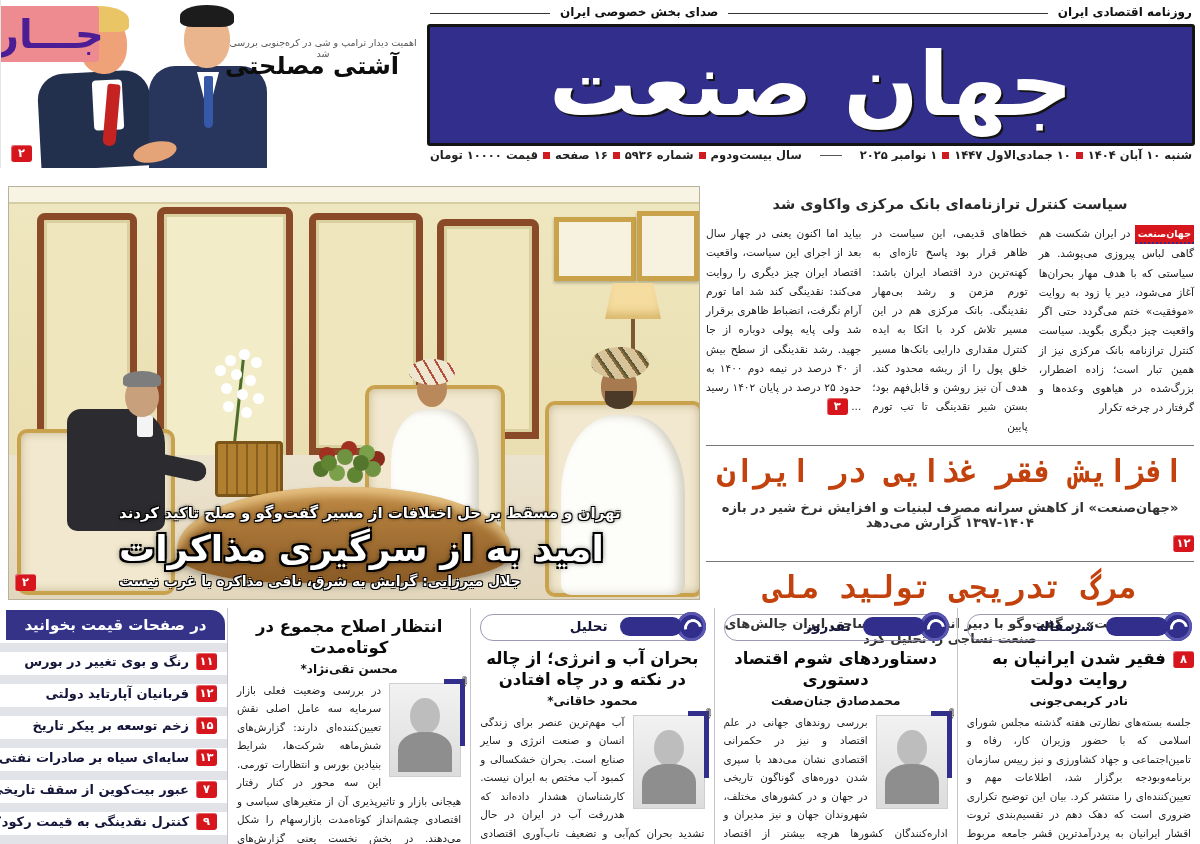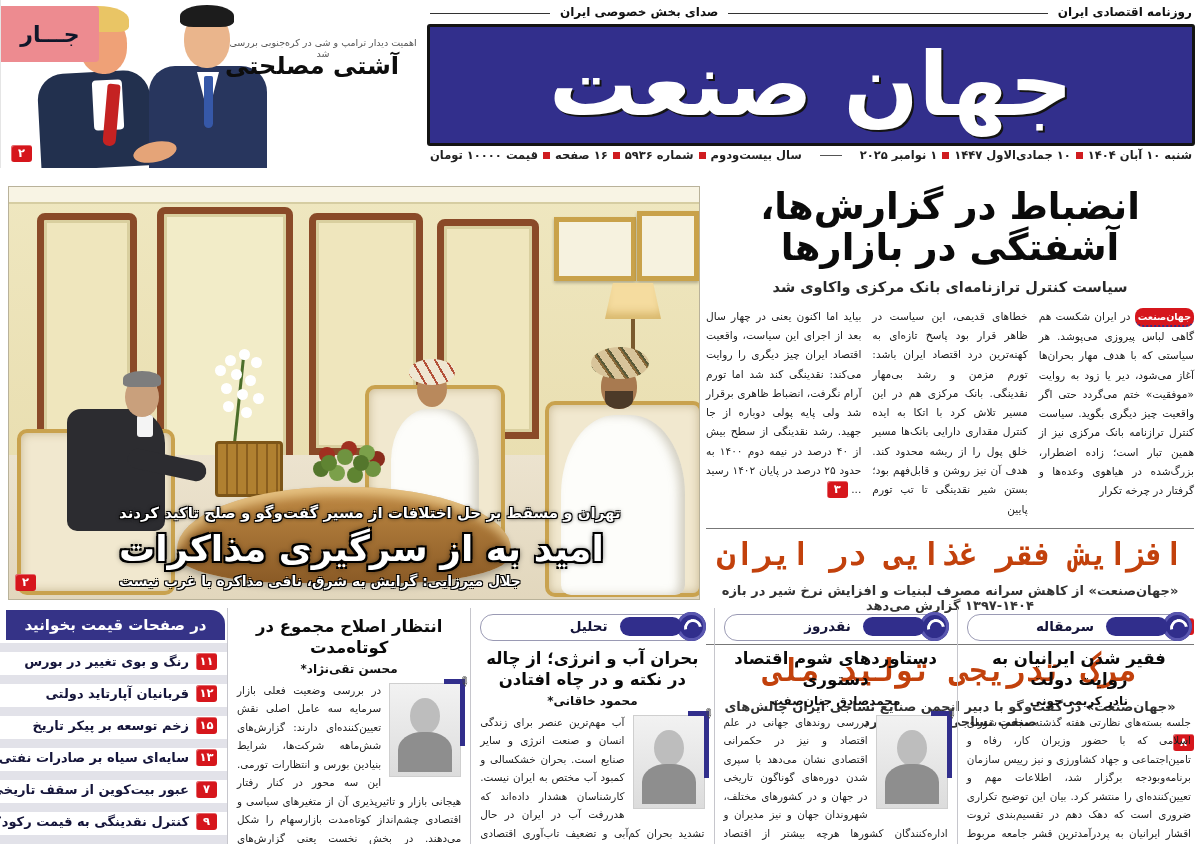--- a/index.html
+++ b/index.html
@@ -19,22 +19,22 @@
   .dateline{position:absolute;top:148px;left:430px;right:8px;display:flex;align-items:center;
             justify-content:space-between;font-size:11.5px;font-weight:bold;color:#222;}
   .dateline .mid{flex:1;border-top:1.5px solid #555;margin:0 18px;height:0;}
   .dl-group{display:flex;align-items:center;gap:5px;white-space:nowrap;}
   .sq{display:inline-block;width:7px;height:7px;background:#d01c20;}
 
   
   .promo{position:absolute;top:0;left:0;width:421px;height:168px;background:#fff;
          border-left:1px solid #e5e5e5;overflow:hidden;}
   .promo-label{position:absolute;top:6px;left:0;width:98px;height:56px;background:#ed8b90;
-               color:#0f172a;display:flex;align-items:center;justify-content:center;
-               font-weight:bold;font-size:22px;border-radius:0 4px 4px 0;}
+               color:#4c1d95;display:flex;align-items:center;justify-content:center;
+               font-weight:bold;font-size:40px;border-radius:0 4px 4px 0;}
   .fig{position:absolute;}
   .t-torso{left:38px;top:72px;width:112px;height:96px;background:#22304e;border-radius:26px 26px 0 0;transform:rotate(-3deg);}
   .t-shirt{left:92px;top:80px;width:30px;height:50px;background:#fff;border-radius:4px;transform:rotate(-3deg);}
   .t-tie{left:104px;top:84px;width:13px;height:62px;background:#c52222;border-radius:3px 3px 6px 6px;transform:rotate(5deg);}
   .t-head{left:78px;top:16px;width:48px;height:58px;background:#efa177;border-radius:52% 48% 46% 50%;}
   .t-hair{left:70px;top:6px;width:58px;height:26px;background:#e9c565;border-radius:70% 80% 30% 40%;}
   .x-torso{left:148px;top:66px;width:118px;height:102px;background:#28365e;border-radius:26px 26px 0 0;}
   .x-shirt{left:196px;top:72px;width:22px;height:42px;background:#fff;clip-path:polygon(0 0,100% 0,50% 100%);}
   .x-tie{left:203px;top:76px;width:9px;height:52px;background:#3658a8;border-radius:2px 2px 5px 5px;}
   .x-head{left:183px;top:12px;width:46px;height:56px;background:#eab58c;border-radius:48%;}
@@ -112,21 +112,21 @@
   .ph-badge{position:absolute;left:6px;bottom:8px;}
 
   
   .rightcol{position:absolute;top:186px;left:706px;right:6px;}
   .a1-title{font-size:37px;font-weight:bold;text-align:center;line-height:1.12;color:#0b0b0b;}
   .a-sub{margin-top:10px;font-size:14.5px;font-weight:bold;text-align:center;color:#2a2a2a;}
   .a1-body{margin-top:12px;display:flex;gap:11px;font-size:10.6px;line-height:1.82;
            text-align:justify;color:#1c1c1c;}
   .a1-body .col{flex:1;}
   .tag{display:inline-block;background:#d6161c;color:#fff;font-size:9.5px;font-weight:bold;
-       padding:0 3px;border-radius:8px;border-bottom:2px dotted #322f8c;}
+       padding:0 3px;border-radius:0;border-bottom:2px dotted #322f8c;}
   .rule{border:0;border-top:1.5px solid #777;margin:9px 0 7px;}
   .a2-title{font-size:31px;font-weight:bold;text-align:center;margin-top:3px;color:#c2410c;font-family:Liberation Mono, monospace;}
   .a-sub2{margin-top:9px;font-size:13px;font-weight:bold;text-align:center;color:#333;}
   .badge-row{margin-top:2px;}
 
   
   .bottom{position:absolute;top:608px;left:0;right:0;height:236px;display:flex;overflow:hidden;}
   .bcol{flex:1;padding:4px 9px 0;border-left:1px solid #c6c6cc;overflow:hidden;}
   .sechead{position:relative;height:25px;border:1.5px solid #9a9ab4;border-radius:13px;margin:2px 0 7px;}
   .sec-pill{position:absolute;right:22px;top:2px;width:62px;height:19px;background:#312e8c;border-radius:10px;}
@@ -241,21 +241,20 @@
     <div class="centerpiece"></div>
     <div class="ph-caption">
       <div class="kick">تهران و مسقط بر حل اختلافات از مسیر گفت‌وگو و صلح تاکید کردند</div>
       <div class="big">امید به از سرگیری مذاکرات</div>
       <div class="sub">جلال میرزایی: گرایش به شرق، نافی مذاکره با غرب نیست</div>
     </div>
     <span class="badge ph-badge">۲</span>
   </div>
 
   <div class="rightcol">
-    <div class="a1-title">انضباط در گزارش‌ها، آشفتگی در بازارها</div>
     <div class="a-sub">سیاست کنترل ترازنامه‌ای بانک مرکزی واکاوی شد</div>
     <div class="a1-body">
       <p class="col" style="margin:0"><span class="tag">جهان‌صنعت</span> <span>در ایران شکست هم گاهی لباس پیروزی می‌پوشد. هر سیاستی که با هدف مهار بحران‌ها آغاز می‌شود، دیر یا زود به روایت «موفقیت» ختم می‌گردد حتی اگر واقعیت چیز دیگری بگوید. سیاست کنترل ترازنامه بانک مرکزی نیز از همین تبار است؛ زاده اضطرار، بزرگ‌شده در هیاهوی وعده‌ها و گرفتار در چرخه تکرار</span></p>
       <p class="col" style="margin:0">خطاهای قدیمی، این سیاست در ظاهر قرار بود پاسخ تازه‌ای به کهنه‌ترین درد اقتصاد ایران باشد: تورم مزمن و رشد بی‌مهار نقدینگی. بانک مرکزی هم در این مسیر تلاش کرد با اتکا به ایده کنترل مقداری دارایی بانک‌ها مسیر خلق پول را از ریشه محدود کند. هدف آن نیز روشن و قابل‌فهم بود؛ بستن شیر نقدینگی تا تب تورم پایین</p>
       <p class="col" style="margin:0"><span>بیاید اما اکنون یعنی در چهار سال بعد از اجرای این سیاست، واقعیت اقتصاد ایران چیز دیگری را روایت می‌کند: نقدینگی کند شد اما تورم آرام نگرفت، انضباط ظاهری برقرار شد ولی پایه پولی دوباره از جا جهید. رشد نقدینگی از سطح بیش از ۴۰ درصد در نیمه دوم ۱۴۰۰ به حدود ۲۵ درصد در پایان ۱۴۰۲ رسید ...</span> <span class="badge">۳</span></p>
     </div>
     <hr class="rule">
     <div class="a2-title">افزایش فقر غذایی در ایران</div>
     <div class="a-sub2">«جهان‌صنعت» از کاهش سرانه مصرف لبنیات و افزایش نرخ شیر در بازه ۱۴۰۴-۱۳۹۷ گزارش می‌دهد</div>
     <div class="badge-row"><span class="badge">۱۲</span></div>

